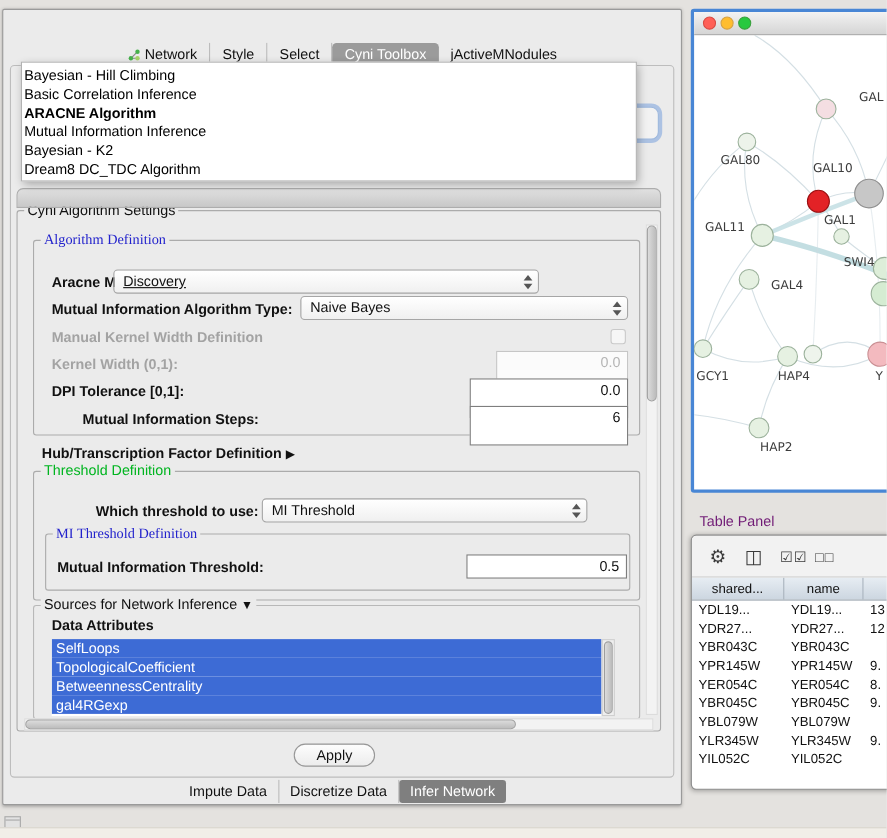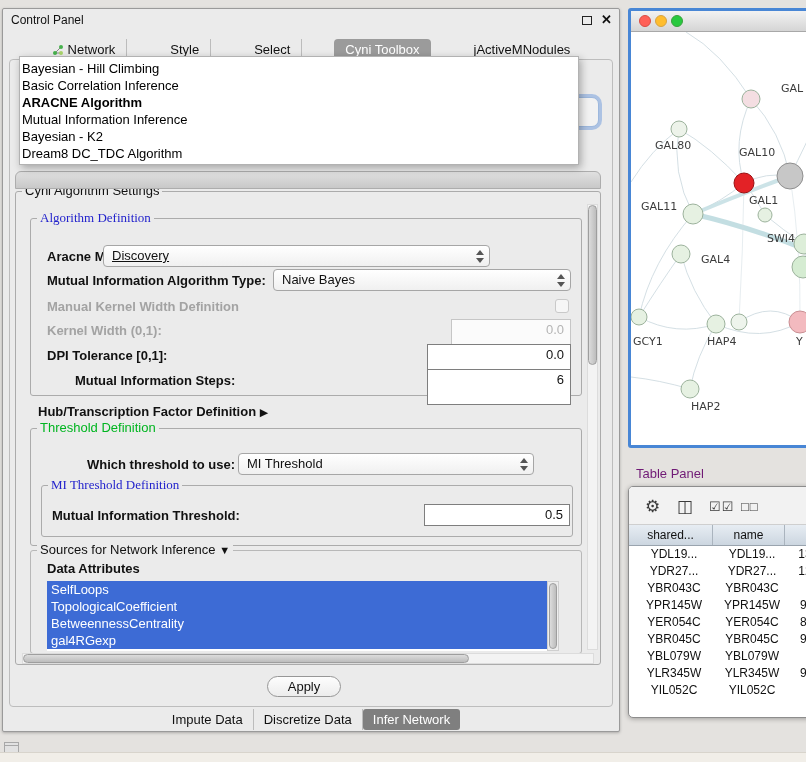--- a/index.html
+++ b/index.html
@@ -9,21 +9,21 @@
   
   .cp { position:absolute; left:2px; top:8px; width:618px; height:724px; background:#ebebeb;
         border:1px solid #9a9a9a; border-radius:2px; box-shadow:0 1px 3px rgba(0,0,0,.25); }
   .cp-titlebar { position:relative; height:24px; }
   .cp-title { position:absolute; left:8px; top:4px; font-size:12px; color:#111; }
   .win-controls { position:absolute; right:7px; top:5px; display:flex; gap:9px; align-items:center; }
   .float-icon { width:10px; height:9px; border:1.5px solid #222; display:inline-block; background:#ebebeb; }
   .close-icon { font-size:13px; font-weight:bold; color:#111; line-height:12px; cursor:default; }
 
   
-  .tabs { position:absolute; left:0; top:30px; width:100%; display:flex; justify-content:center; font-size:13px;gap:32px; }
+  .tabs { position:absolute; left:0; top:30px; width:100%; display:flex; justify-content:center; font-size:13px; }
   .tab { padding:3px 11px 4px 11px; color:#111; display:flex; align-items:center; gap:4px;
          border-right:1px solid #bcbcbc; }
   .tab.last { border-right:none; }
   .tab.selected { background:#9b9b9b; color:#fff; border-radius:4px 4px 0 0; border-right:none; }
   .tab-icon { width:12px; height:12px; display:inline-block; }
 
   .content-frame { position:absolute; left:6px; top:50px; width:604px; height:648px;
                    border:1px solid #bdbdbd; border-radius:4px; }
 
   .combo-remnant { position:absolute; left:558px; top:88px; width:38px; height:30px; border-radius:7px;
@@ -105,39 +105,32 @@
   
   .table-panel-label { position:absolute; left:636px; top:466px; font-size:13px; color:#701a75; }
   .table-window { position:absolute; left:628px; top:486px; width:192px; height:232px; background:#fff;
                   border:1px solid #8d8d8d; border-radius:5px; box-shadow:0 1px 5px rgba(0,0,0,.3); overflow:hidden; }
   .tp-toolbar { height:38px; background:#f2f2f2; border-bottom:1px solid #cfcfcf; position:relative; }
   .tp-icon { position:absolute; top:9px; font-size:17px; color:#3a3a3a; }
   .tp-icon.small { font-size:13px; top:12px; letter-spacing:1px; }
   .tbl-header { display:flex; height:21px; background:linear-gradient(#e7edf3,#ccd6e0); border-bottom:1px solid #9aa4ae; font-size:12px; }
   .th { border-right:1px solid #aab4be; display:flex; align-items:center; justify-content:center; overflow:hidden; white-space:nowrap; }
   .tbl-row { display:flex; height:17px; font-size:12px; line-height:17px; }
-  .td { overflow:hidden; white-space:nowrap; padding-left:6px;text-align:center; }
+  .td { overflow:hidden; white-space:nowrap; padding-left:6px; }
   .c0 { width:84px; } .c1 { width:72px; } .c2 { flex:1; }
 
   
   .mini-icon { position:absolute; left:4px; top:742px; width:15px; height:12px; border:1px solid #a8a8a8; background:#e2e2e2; }
   .mini-icon:before { content:""; position:absolute; left:0; top:2px; width:13px; border-top:1px solid #a8a8a8; }
   .bottom-strip { position:absolute; left:0; top:752px; width:806px; height:10px; background:#f1eee8; border-top:1px solid #d8d4cc; }
 </style>
 </head>
 <body>
 
 <div class="cp">
-  <div class="cp-titlebar">
-    <span class="cp-title">Control Panel</span>
-    <span class="win-controls">
-      <span class="float-icon"></span>
-      <span class="close-icon">✕</span>
-    </span>
-  </div>
 
   <div class="tabs">
     <div class="tab">
       <svg class="tab-icon" viewBox="0 0 12 12">
         <line x1="3" y1="9" x2="9" y2="3" stroke="#888" stroke-width="1"></line>
         <line x1="3" y1="9" x2="9" y2="9" stroke="#888" stroke-width="1"></line>
         <circle cx="3" cy="9" r="2" fill="#46b14c"></circle>
           <circle cx="9" cy="3" r="2" fill="#46b14c"></circle>
           <circle cx="9" cy="9" r="2" fill="#a9d56b"></circle>
       </svg>

